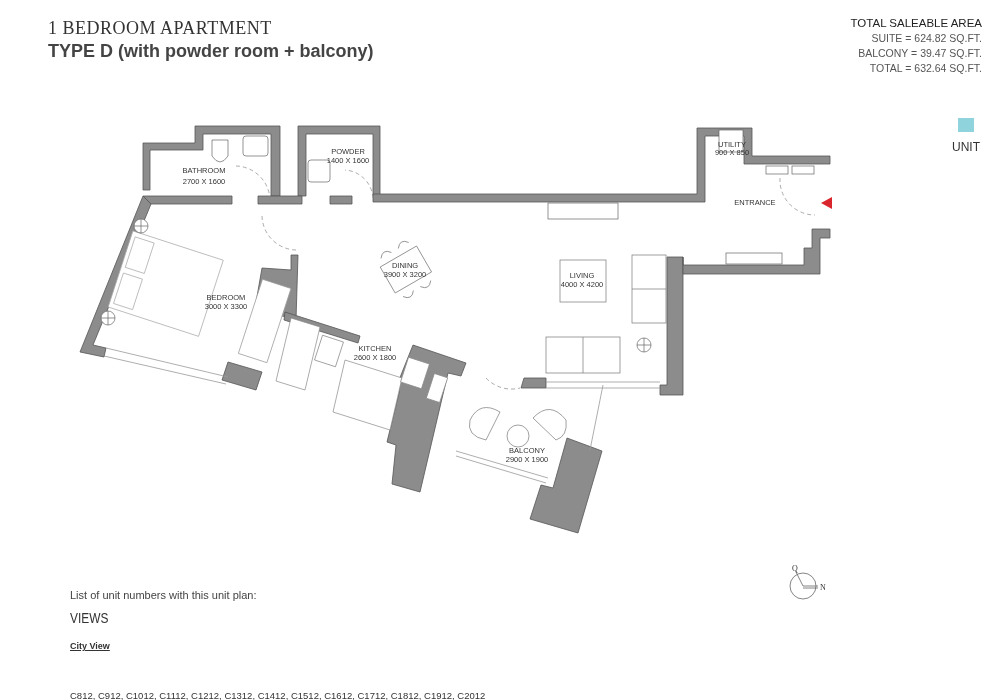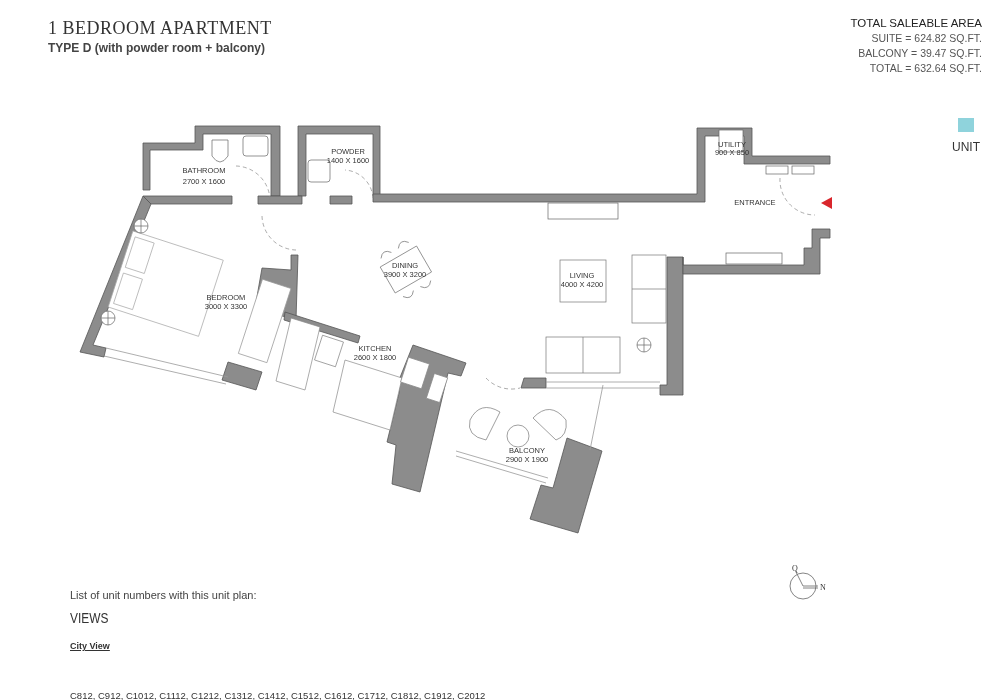--- a/index.html
+++ b/index.html
@@ -1,18 +1,18 @@
 <!DOCTYPE html>
 <html><head>
 <meta charset="utf-8">
 <style>
   html,body{margin:0;padding:0;background:#fff;}
   body{width:1000px;height:700px;position:relative;overflow:hidden;font-family:"Liberation Sans",sans-serif;color:#333;}
   .title{position:absolute;left:48px;top:18px;font-family:"Liberation Serif",serif;font-size:18px;letter-spacing:0.5px;color:#333;}
-  .subtitle{position:absolute;left:48px;top:41px;font-size:12px;font-weight:bold;color:#444;}
+  .subtitle{position:absolute;left:48px;top:41px;font-size:18px;font-weight:bold;color:#444;}
   .area{position:absolute;right:18px;top:16px;text-align:right;font-size:10.5px;color:#555;line-height:15px;}
   .area .hdr{font-weight:normal;color:#222;font-size:11.5px;}
   .legend{position:absolute;right:20px;top:118px;display:flex;align-items:center;gap:8px;font-size:12px;color:#333;flex-direction:column;}
   .legend .swatch{width:16px;height:14px;background:#8fd3dc;}
   .plan{position:absolute;left:0;top:0;}
   .plan text{font-family:"Liberation Sans",sans-serif;font-size:7.5px;fill:#333;text-anchor:middle;}
   .units-intro{position:absolute;left:70px;top:589px;font-size:11px;color:#444;}
   .views{position:absolute;left:70px;top:610px;font-size:14px;color:#333;font-family:"Liberation Sans",sans-serif;transform:scaleX(0.85);transform-origin:left;}
   .cityview{position:absolute;left:70px;top:641px;font-size:9px;font-weight:bold;color:#333;text-decoration:underline;}
   .unitlist{position:absolute;left:70px;top:690px;font-size:9.5px;color:#333;text-decoration:underline;}

